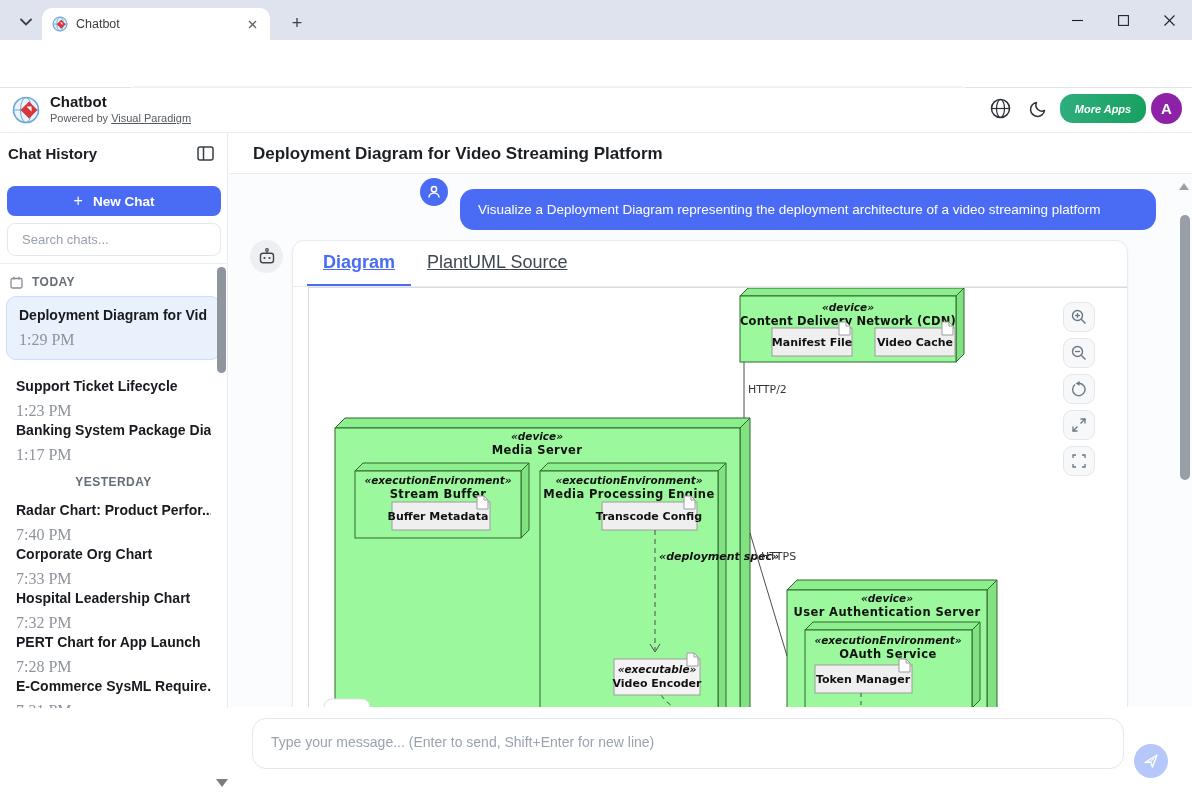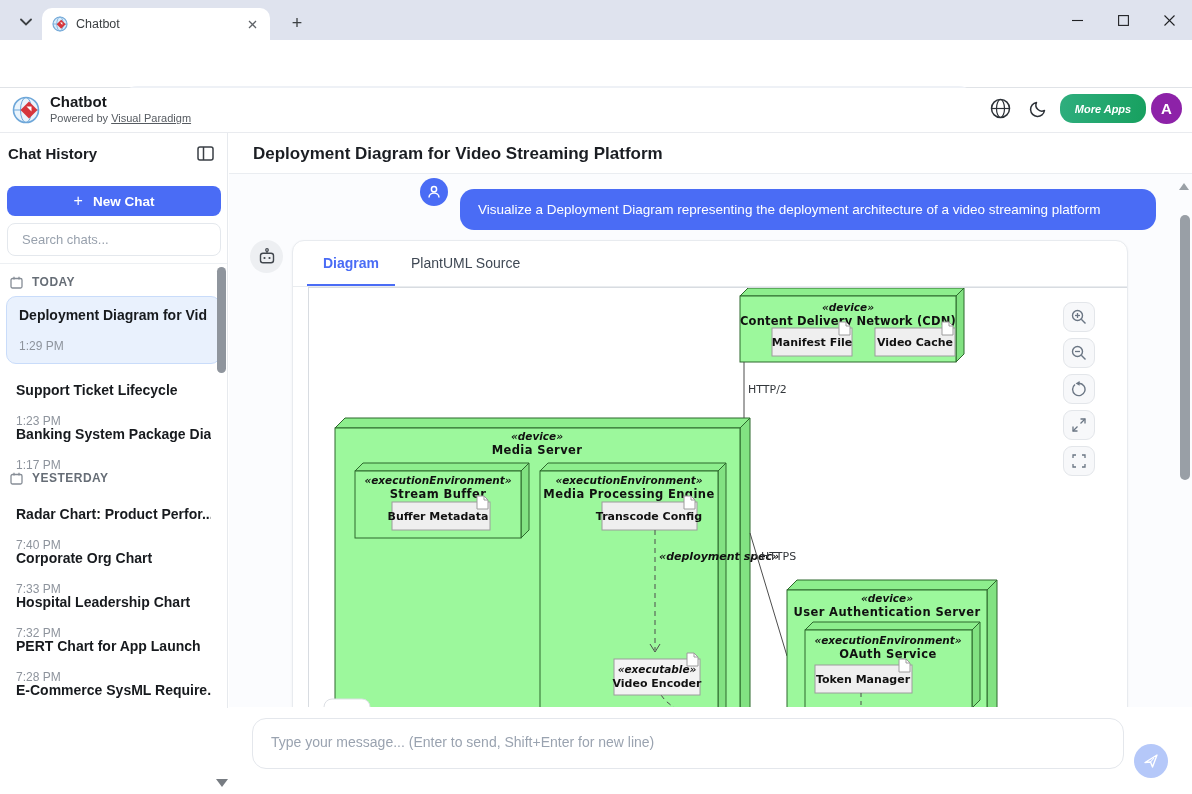--- a/index.html
+++ b/index.html
@@ -47,40 +47,40 @@
   .side-title { position:absolute; left:8px; top:12px; font-size:15px; font-weight:700; color:#1a1d21; }
   .panel-toggle { position:absolute; right:13px; top:13px; color:#3a3f45; display:flex; }
   .newchat { position:absolute; left:7px; top:53px; width:214px; height:30px; border-radius:8px; background:#4a6cf5; color:#fff; display:flex; align-items:center; justify-content:center; gap:10px; font-size:13.5px; font-weight:600; }
   .newchat .plus { font-size:16px; font-weight:400; }
   .searchbox { position:absolute; left:7px; top:90px; width:214px; height:33px; border:1px solid #e4e8ed; border-radius:8px; background:#fff; }
   .searchbox input { width:100%; height:100%; border:0; outline:0; background:transparent; padding:0 14px; font-size:13px; color:#333; font-family:"Liberation Sans",sans-serif; }
   .searchbox input::placeholder { color:#98a1ad; }
   .side-divider { position:absolute; left:0; right:0; top:130px; height:1px; background:#edf0f3; }
   .side-list { position:absolute; top:131px; left:0; right:0; bottom:0; overflow:hidden; }
   .sec-head { display:flex; align-items:center; gap:9px; margin:10px 10px 6px; color:#666d76; font-size:12px; font-weight:700; letter-spacing:.04em; height:16px; }
-  .sec-head.second { margin-top:12px; margin-bottom:8px; }
+  .sec-head.second { margin-top:12px; margin-bottom:8px;flex-direction:column; }
   .chat-card { margin:6px; padding:10px 12px; border-radius:10px; background:#e9f1fd; border:1px solid #c9dcfa; }
   .chat-item { padding:12px 16px 0; height:44px; }
   .ci-title { font-size:14px; font-weight:600; color:#171a1e; white-space:nowrap; overflow:hidden; }
-  .ci-time { font-size:12px; color:#8d939c; margin-top:16px; }
+  .ci-time { font-size:16px; color:#8d939c; margin-top:8px;font-family:Liberation Serif, serif; }
   .side-thumb { position:absolute; left:217px; top:134px; width:9px; height:106px; border-radius:5px; background:#8f959d; }
   .side-downarrow { position:absolute; left:216px; top:646px; width:0; height:0; border-left:6px solid transparent; border-right:6px solid transparent; border-top:8px solid #777c82; }
 
   
   .page-title-row { position:absolute; top:0; left:0; right:0; height:41px; border-bottom:1px solid #eaedf1; background:#fff; }
   .page-title { position:absolute; left:24px; top:11px; font-size:17px; font-weight:700; color:#1b1e23; }
   .chat-scroll { position:absolute; top:41px; left:0; right:0; height:533px; background:#fbfcfe; overflow:hidden; }
 
   .user-avatar { position:absolute; left:191px; top:4px; width:28px; height:28px; border-radius:50%; background:#4a6cf5; display:flex; align-items:center; justify-content:center; }
   .user-bubble { position:absolute; left:231px; top:4px; width:696px; height:41px; border-radius:14px; background:#4a6cf5; color:#fff; font-size:13.5px; display:flex; align-items:center; padding:0 18px; white-space:nowrap; overflow:hidden;margin-top:11px; }
 
   .bot-avatar { position:absolute; left:21px; top:66px; width:33px; height:33px; border-radius:50%; background:#edeff2; display:flex; align-items:center; justify-content:center; color:#41464d; }
   .answer-card { position:absolute; left:63px; top:66px; width:836px; height:600px; background:#fff; border:1px solid #e8ebef; border-radius:12px; box-shadow:0 1px 3px rgba(0,0,0,.05); }
   .tabsrow { position:absolute; top:0; left:0; right:0; height:46px; border-bottom:1px solid #e9ecef; display:flex; align-items:flex-end; padding-left:14px; }
-  .tabbtn { padding:0 16px; height:45px; display:flex; align-items:center; font-size:14px; color:#3f4854; border-bottom:2.5px solid transparent; }
+  .tabbtn { padding:0 16px; height:45px; display:flex; align-items:center; font-size:18px; color:#3f4854; border-bottom:2.5px solid transparent;text-decoration:underline; }
   .tabbtn.active { color:#4a6cf5; font-weight:700; border-bottom-color:#4a6cf5; }
   .canvas { position:absolute; left:15px; top:46px; right:0; height:421px; background:#fff; border-left:1px solid #d8dce1; border-top:1px solid #d8dce1; overflow:hidden; }
 
   .zoomctrls { position:absolute; left:770px; top:61px; width:32px; display:flex; flex-direction:column; gap:6px; }
   .zbtn { width:32px; height:30px; border-radius:9px; background:#f7f8fa; border:1px solid #e3e6ea; display:flex; align-items:center; justify-content:center; color:#6b7684; }
 
   .main-thumb { position:absolute; right:2px; top:82px; width:10px; height:265px; border-radius:5px; background:#999fa6; }
   .main-uparrow { position:absolute; right:3px; top:50px; width:0; height:0; border-left:5px solid transparent; border-right:5px solid transparent; border-bottom:7px solid #9aa0a6; }
 
   .input-area { position:absolute; left:0; right:0; top:574px; bottom:0; background:#fff; z-index:5; }

